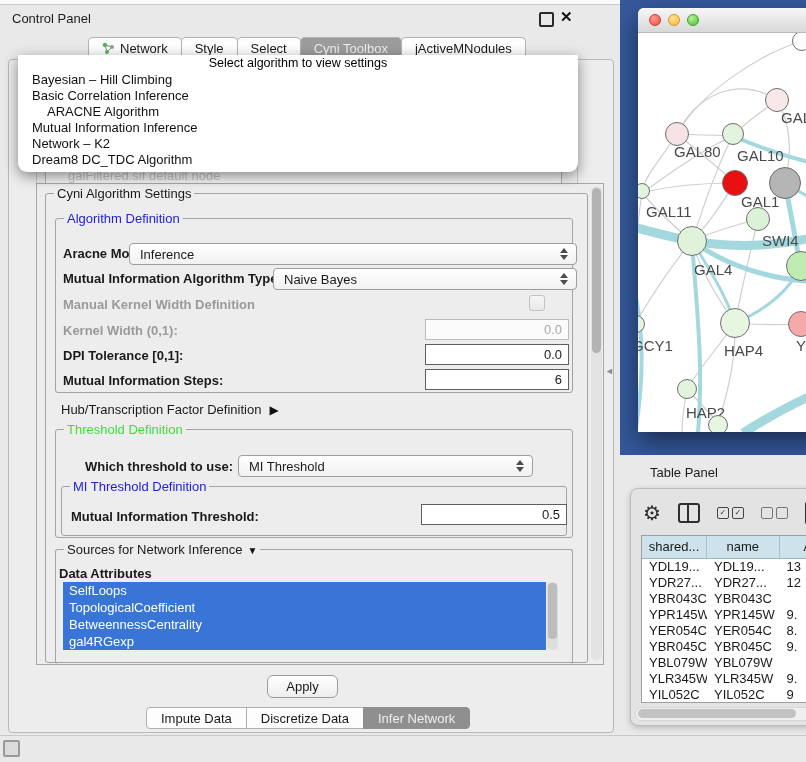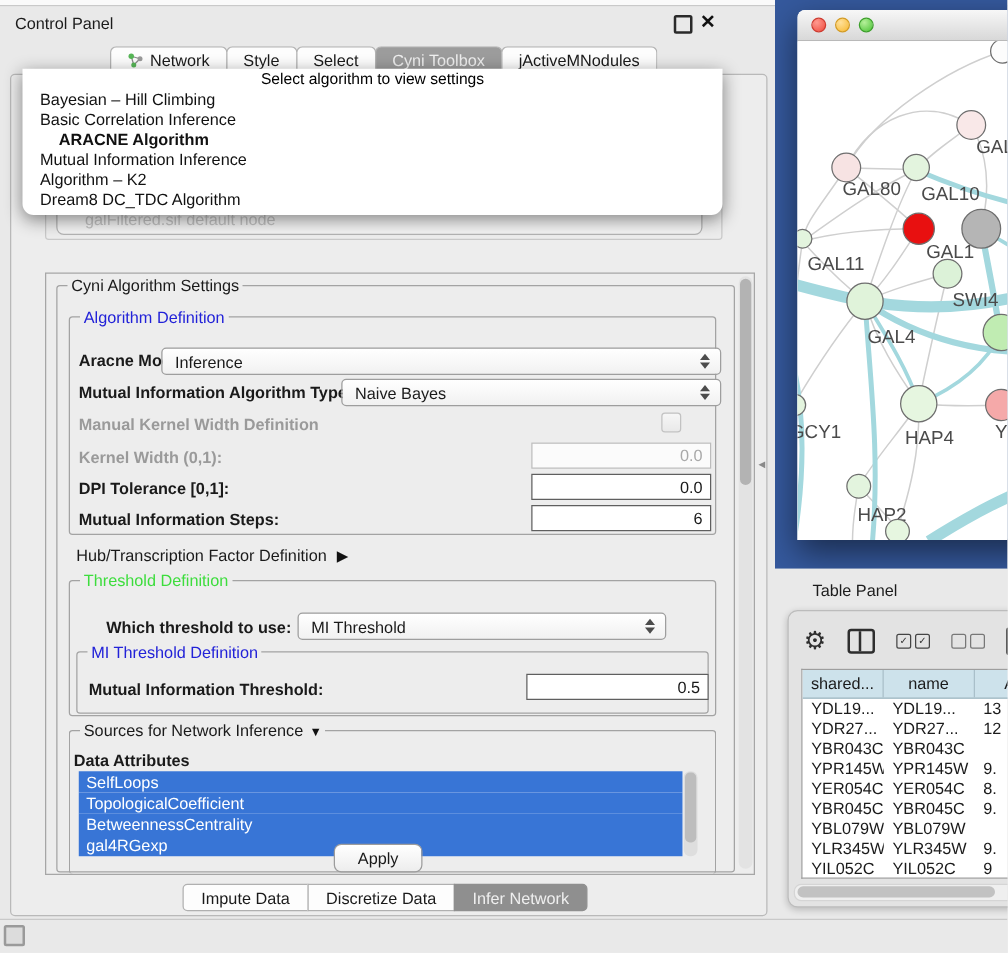--- a/index.html
+++ b/index.html
@@ -18,28 +18,28 @@
   .cp-main{left:8px;top:59px;width:604px;height:672px;background:#ededed;border:1px solid #b9b9b9;border-radius:4px;}
 
   .cp-tabbar{left:88px;top:37px;height:22px;display:flex;z-index:3;}
   .cp-tab{display:flex;align-items:center;gap:5px;padding:0 13px;background:#fdfdfd;border:1px solid #b3b3b3;border-bottom:none;border-radius:5px 5px 0 0;margin-right:-1px;font-size:13px;height:22px;box-sizing:border-box;}
   .cp-tab.active{background:#9c9c9c;color:#efefef;}
 
   
   .dd-popup{left:18px;top:55px;width:560px;background:#ffffff;border-radius:0 0 9px 9px;box-shadow:0 4px 14px rgba(0,0,0,0.45);z-index:40;padding-bottom:4px;}
   .dd-ph{height:17px;line-height:17px;text-align:center;color:#000000;font-size:12.5px;}
   .dd-item{height:16px;line-height:16px;padding-left:14px;font-size:13px;color:#111;}
-  .dd-item.sel{font-weight:bold;padding-left:29px;}
+  .dd-item.sel{font-weight:normal;padding-left:29px;}
 
   
   .ghost-grp{left:36px;top:70px;width:540px;height:120px;border:1px solid #c9c9c9;border-radius:3px;z-index:5;}
   .ghost-combo{left:45px;top:162px;width:517px;height:26px;border:1px solid #b3b3b3;border-radius:6px;background:#f4f4f4;z-index:6;line-height:26px;padding-left:22px;color:#c4c4c4;font-size:13px;box-sizing:border-box;}
 
   
-  .scrollbox{left:36px;top:183px;width:566px;height:480px;background:#ededed;border:1px solid #a6a6a6;z-index:10;margin-top:35px;}
+  .scrollbox{left:36px;top:183px;width:566px;height:480px;background:#ededed;border:1px solid #a6a6a6;z-index:10;}
   .vscroll{position:absolute;right:1px;top:2px;width:11px;height:474px;background:#e3e3e3;border-radius:6px;}
   .vscroll .thumb{position:absolute;left:1px;top:2px;width:9px;height:165px;background:#b3b3b3;border-radius:5px;}
 
   .grp{position:absolute;border:1px solid #a3a3a3;border-radius:3px;}
   .grp>.legend{position:absolute;top:-8px;left:8px;background:#ededed;padding:0 3px;font-size:13px;white-space:nowrap;}
   .legend.blue{color:#2222d8;}
   .legend.green{color:#3ddd3d;}
 
   .lbl{position:absolute;font-weight:bold;font-size:13px;white-space:nowrap;}
   .lbl.dis{color:#9a9a9a;}
@@ -144,21 +144,21 @@
 <div class="abs ghost-grp"></div>
 <div class="abs ghost-combo">galFiltered.sif default node</div>
 
 <div class="abs dd-popup">
   <div class="dd-ph">Select algorithm to view settings</div>
   <div id="dd-items">
       <div class="dd-item">Bayesian – Hill Climbing</div>
       <div class="dd-item">Basic Correlation Inference</div>
       <div class="dd-item sel">ARACNE Algorithm</div>
       <div class="dd-item">Mutual Information Inference</div>
-      <div class="dd-item">Algorithm – K2</div>
+      <div class="dd-item">Network – K2</div>
       <div class="dd-item">Dream8 DC_TDC Algorithm</div>
     </div>
 </div>
 
 <div class="abs scrollbox">
 
   <div class="grp" style="left:8px;top:9px;width:541px;height:468px;">
     <span class="legend">Cyni Algorithm Settings</span>
   </div>
 

